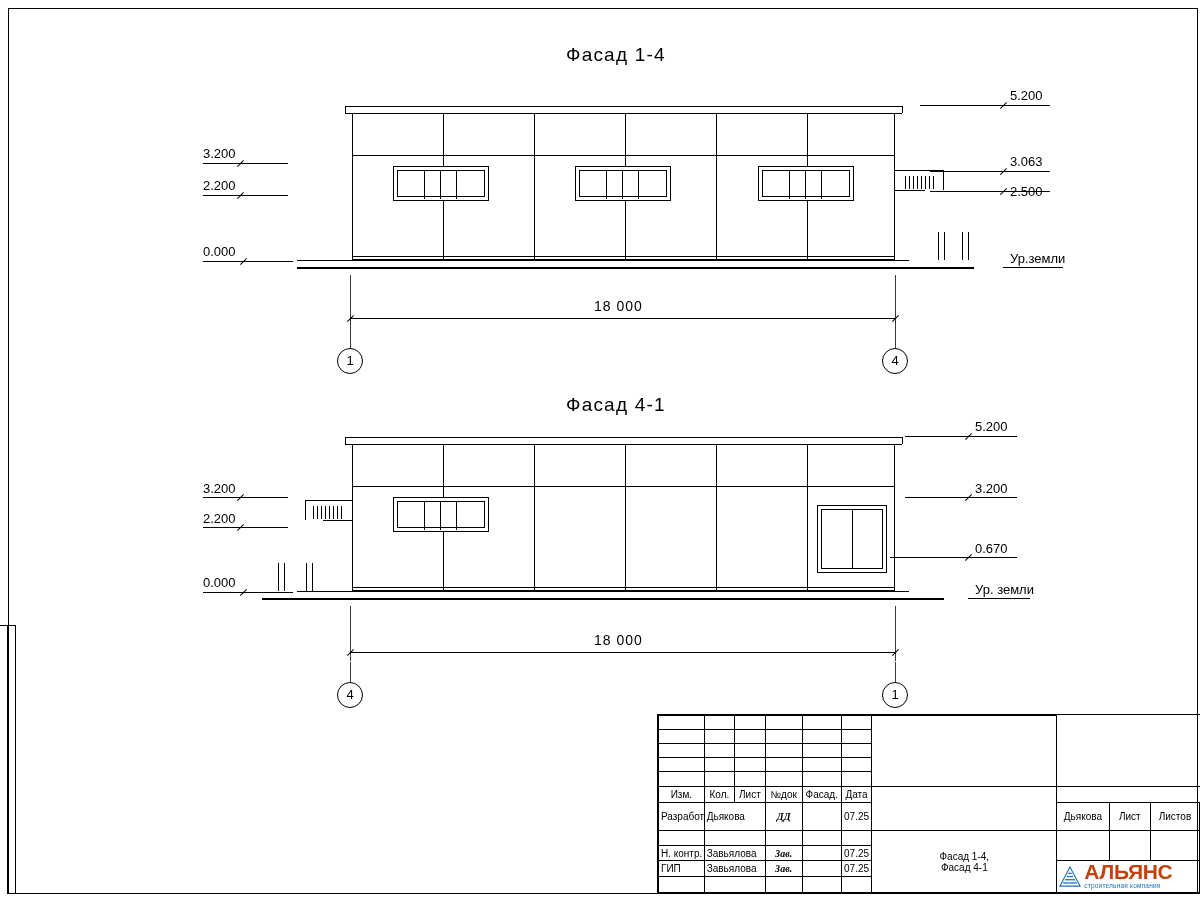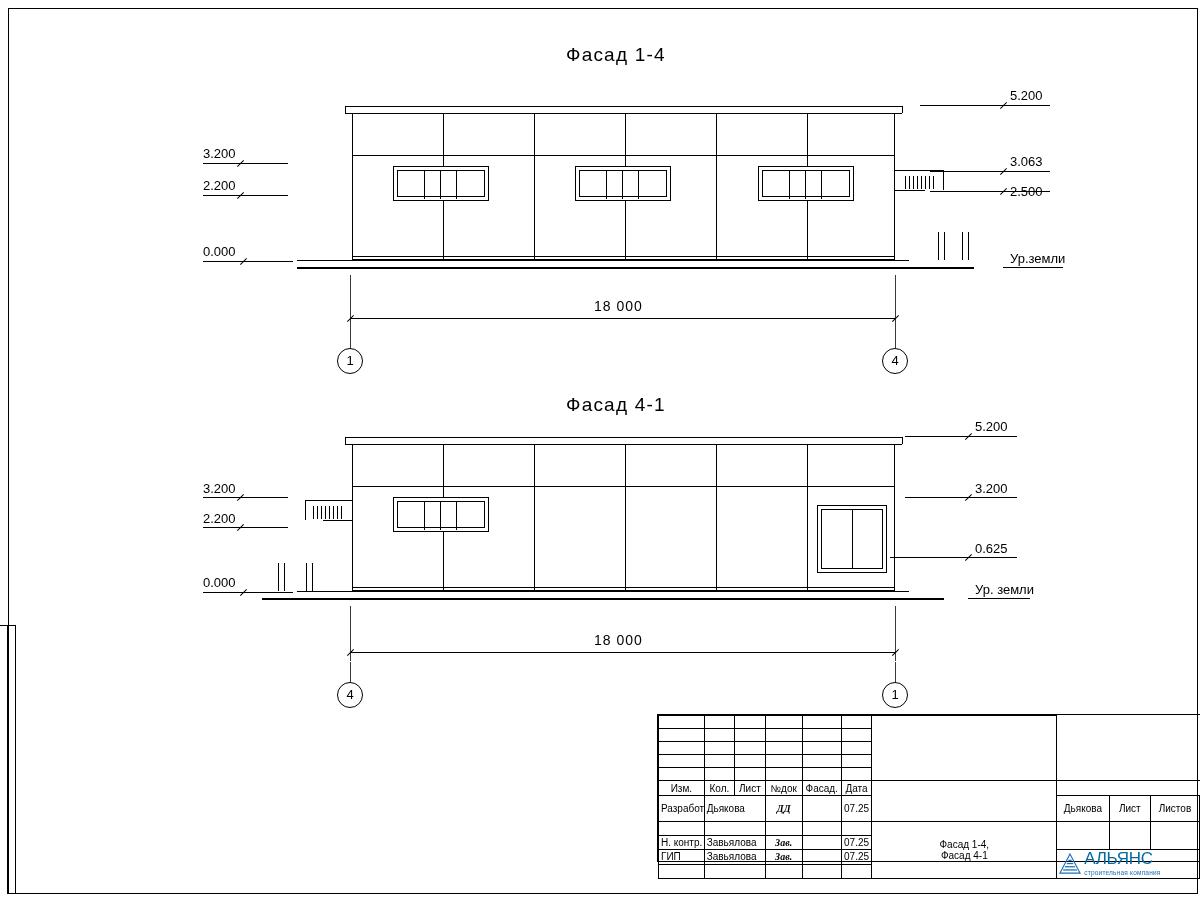--- a/index.html
+++ b/index.html
@@ -134,21 +134,21 @@
     background: repeating-linear-gradient(
       to right, #000 0 1px, transparent 1px 4px);
   }
 
   
   #stamp {
     position: absolute;
     left: 657px;
     top: 714px;
     width: 543px;
-    height: 148px;
+    height: 180px;
     box-sizing: border-box;
     border: 1px solid #000;
     border-right: none;
     font-size: 10px;
   }
   #stamp table {
     border-collapse: collapse;
     width: 100%;
     height: 100%;
     table-layout: fixed;
@@ -178,23 +178,23 @@
   .logo-wrap {
     display: flex;
     align-items: center;
     gap: 3px;
   }
   .logo-mark {
     width: 22px; height: 22px;
     flex: 0 0 auto;
   }
   .logo-text {
-    font-size: 17px;
-    font-weight: normal;
-    color: #0369a1;
+    font-size: 21px;
+    font-weight: bold;
+    color: #c2410c;
     letter-spacing: -.3px;
     line-height: 17px;
   }
   .logo-sub {
     font-size: 6.5px;
     color: #1f6fb5;
     letter-spacing: .2px;
   }
 </style>
 </head>
@@ -351,21 +351,21 @@
   <div class="tick" style="left:243px; top:588px;"></div>
 
   <div class="elev-mark" style="left:975px; top:419px;">5.200</div>
   <div class="hline" style="left:905px; top:436px; width:112px;"></div>
   <div class="tick" style="left:968px; top:432px;"></div>
 
   <div class="elev-mark" style="left:975px; top:481px;">3.200</div>
   <div class="hline" style="left:905px; top:497px; width:112px;"></div>
   <div class="tick" style="left:968px; top:493px;"></div>
 
-  <div class="elev-mark" style="left:975px; top:541px;">0.625</div>
+  <div class="elev-mark" style="left:975px; top:541px;">0.670</div>
   <div class="hline" style="left:890px; top:557px; width:127px;"></div>
   <div class="tick" style="left:968px; top:553px;"></div>
 
   <div class="elev-mark" style="left:975px; top:582px;">Ур. земли</div>
   <div class="hline" style="left:968px; top:598px; width:62px;"></div>
 
   <div class="vline thin" style="left:350px; top:606px; height:55px;"></div>
   <div class="vline thin" style="left:895px; top:606px; height:55px;"></div>
   <div class="dim-line" style="left:350px; top:652px; width:545px;"></div>
   <div class="tick" style="left:350px; top:648px;"></div>

